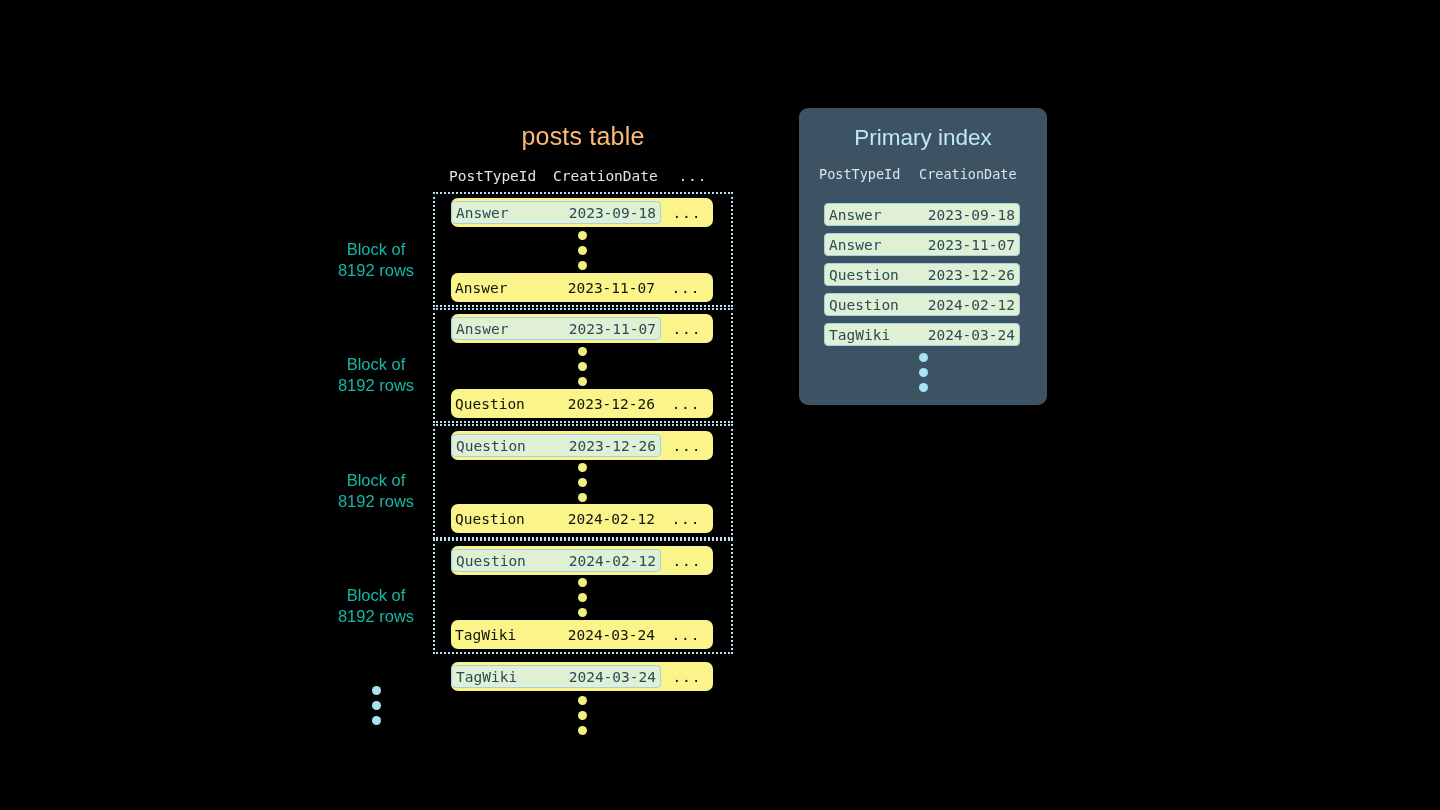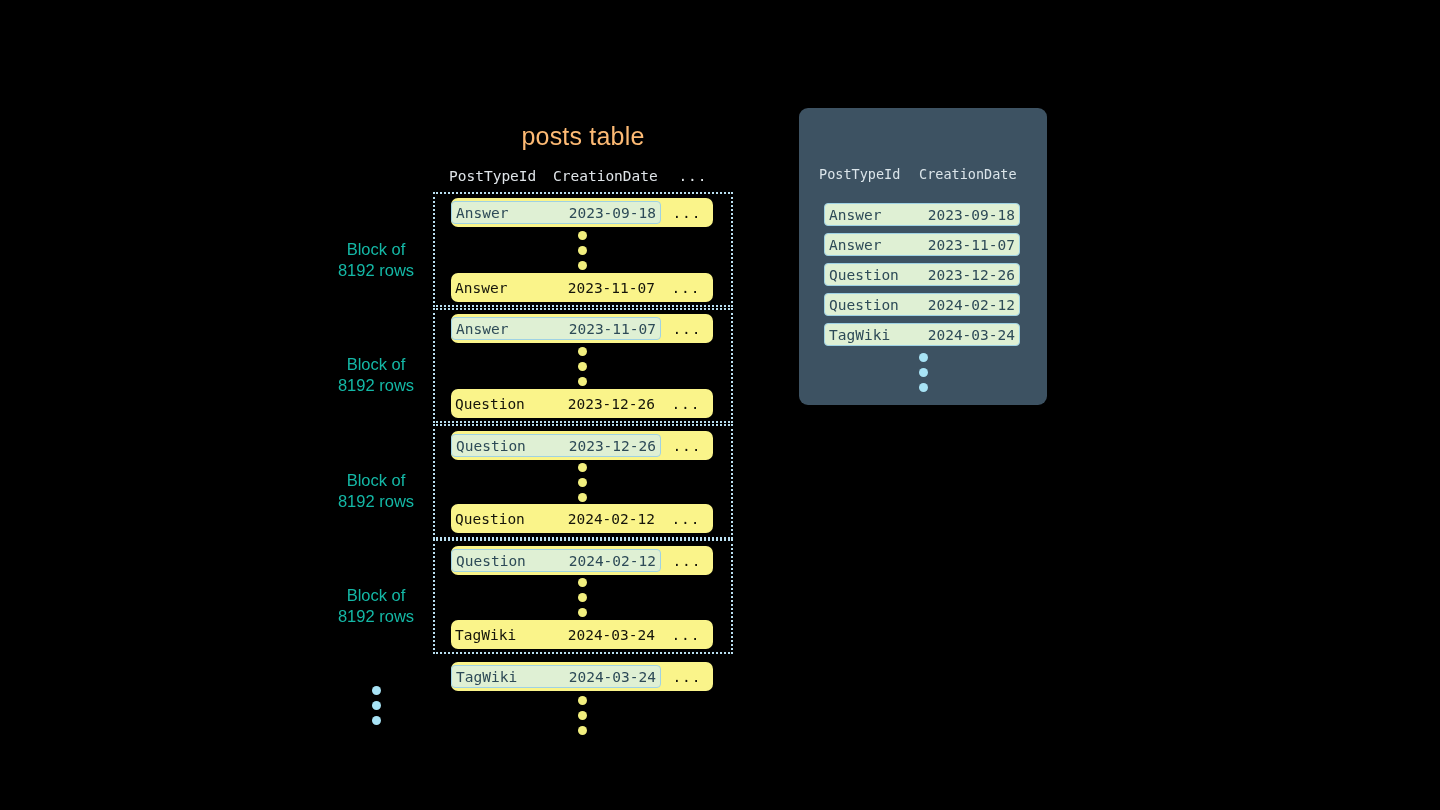--- a/index.html
+++ b/index.html
@@ -334,20 +334,21 @@
     <i></i>
   </div>
 
   <div class="vdots blue" style="left:371px; top:686px;">
     <i></i>
     <i></i>
     <i></i>
   </div>
 
   <div class="index-panel">
+    <div class="index-title">Primary index</div>
 
     <div class="index-header">
       <span class="ih-type">PostTypeId</span>
       <span class="ih-date">CreationDate</span>
     </div>
 
     <div class="index-row" style="top:95px;">
       <span class="i-type">Answer</span>
       <span class="i-date">2023-09-18</span>
     </div>

